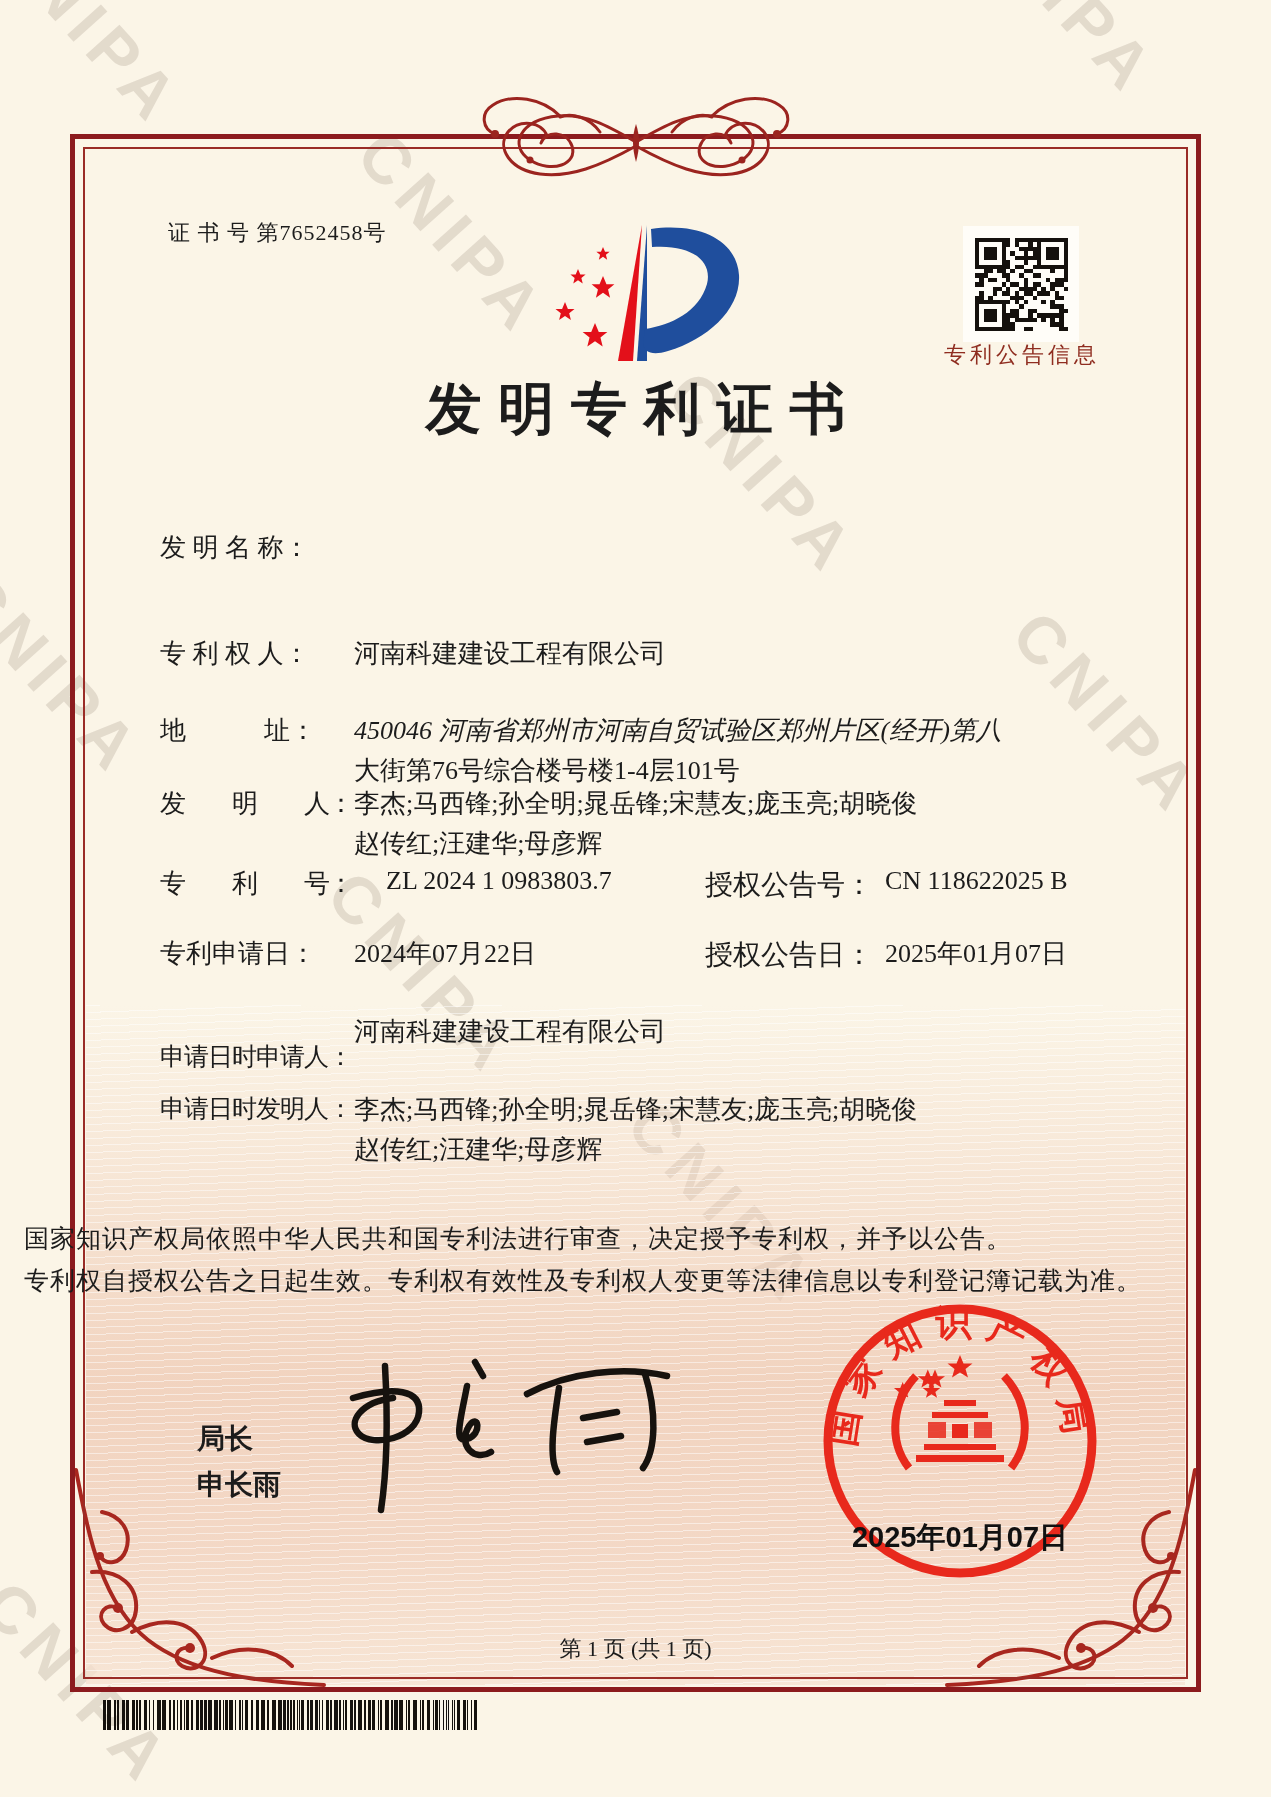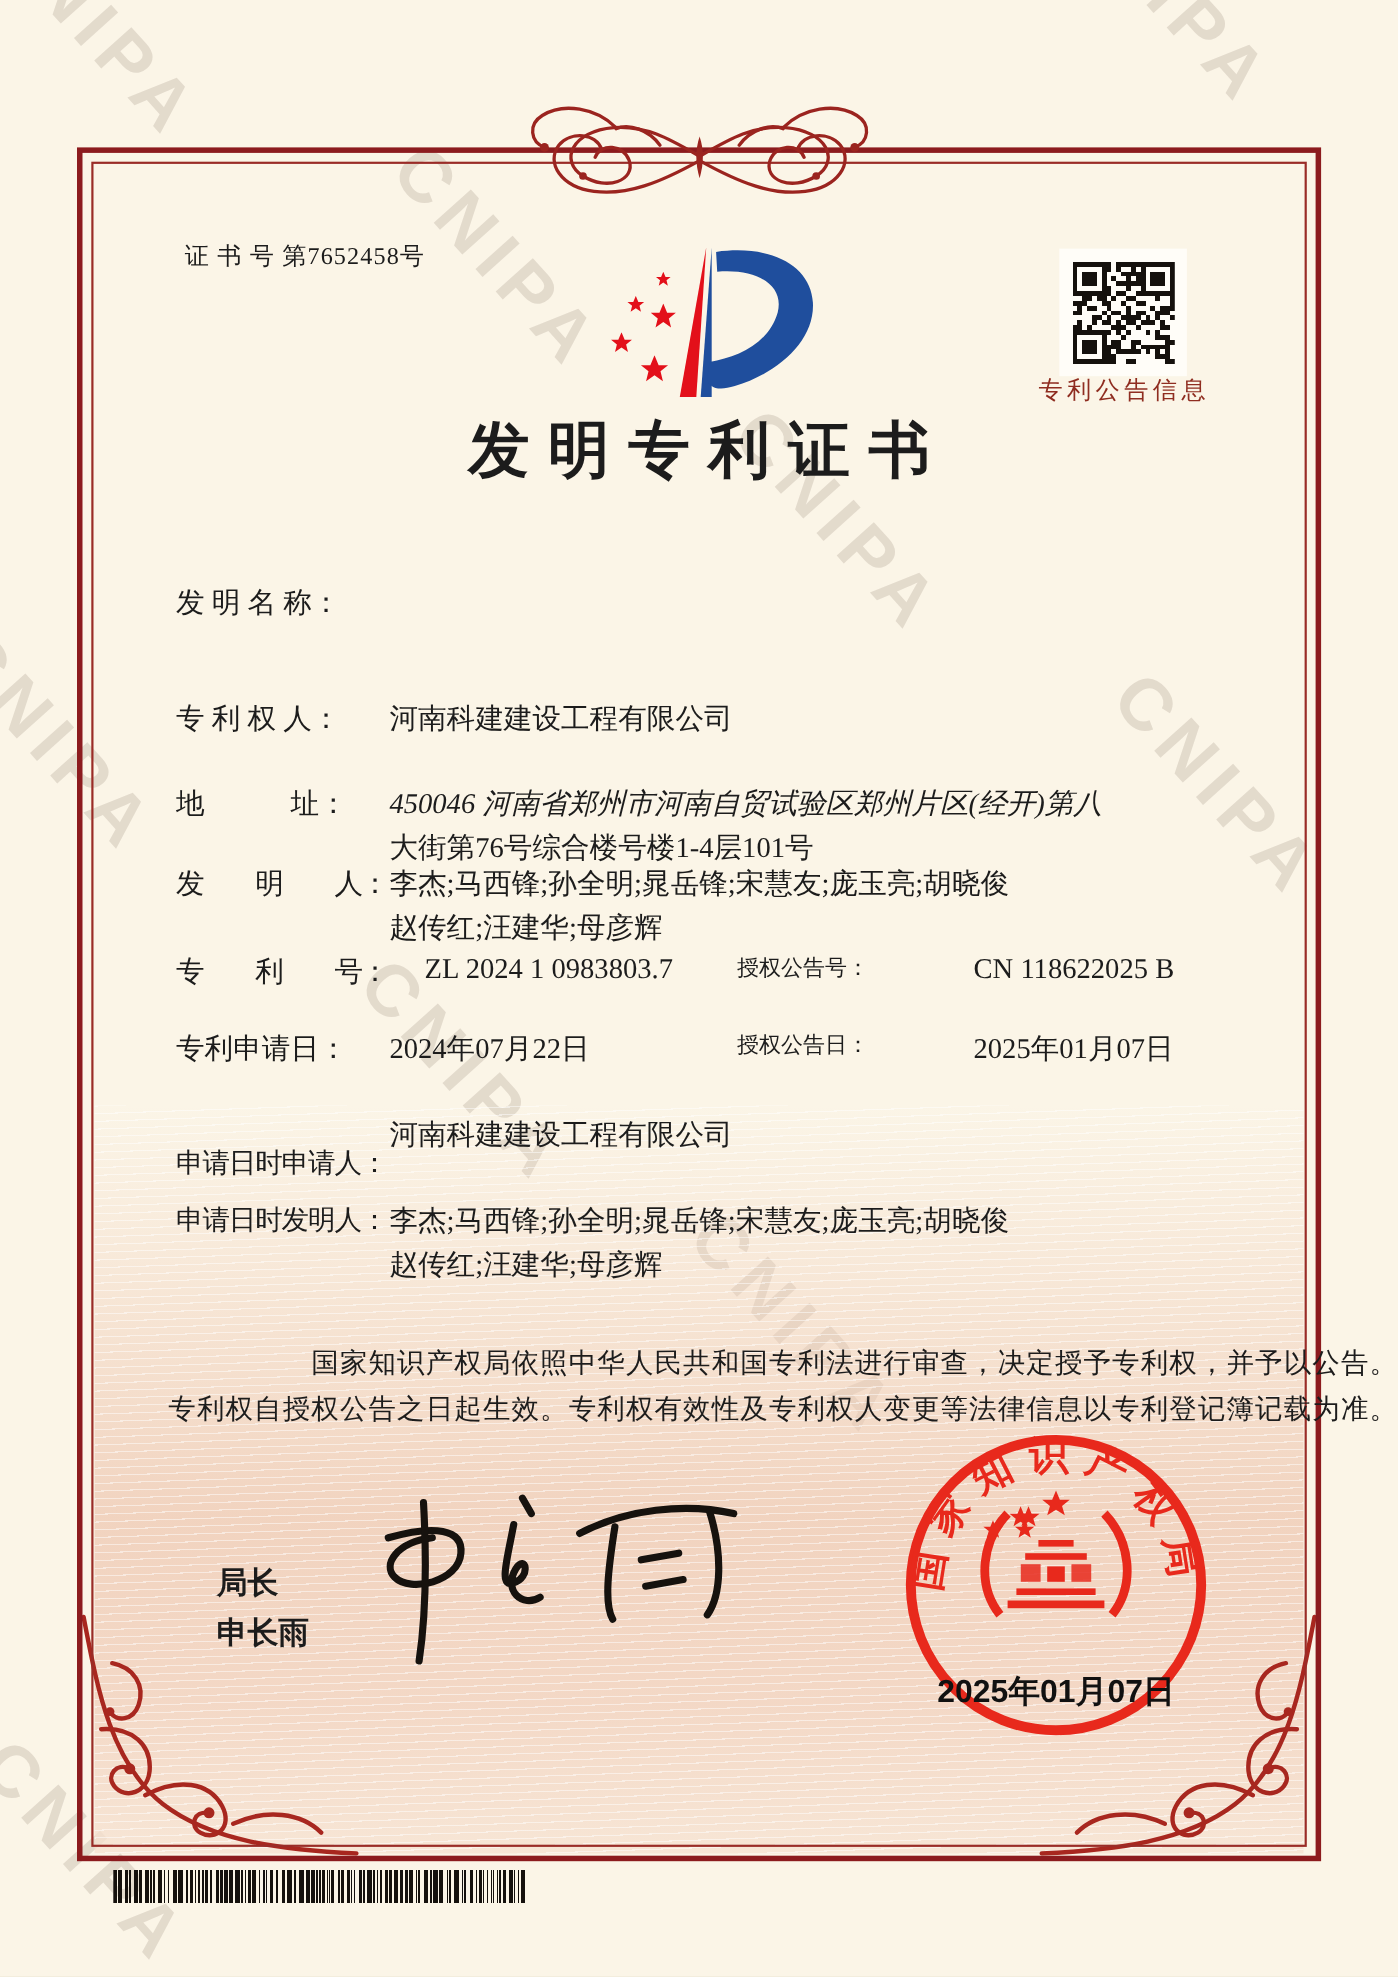--- a/index.html
+++ b/index.html
@@ -25,26 +25,26 @@
   .logo{position:absolute;left:540px;top:220px;z-index:4;}
   .qr-wrap{position:absolute;left:963px;top:226px;width:116px;height:116px;background:#fffdf8;z-index:4;}
   .qr{position:absolute;left:975px;top:238px;z-index:5;}
   .qr-caption{position:absolute;left:944px;top:340px;width:190px;font-size:22px;letter-spacing:4px;
               color:#8f2d20;z-index:4;}
   .title{position:absolute;left:0;right:0;top:372px;text-align:center;font-size:56px;
          font-weight:700;letter-spacing:0.30em;text-indent:0.30em;z-index:4;}
   
   .flabel{position:absolute;left:160px;font-size:26px;z-index:4;white-space:nowrap;}
   .fval{position:absolute;left:354px;font-size:26px;z-index:4;white-space:nowrap;}
-  .flabel-r{position:absolute;left:670px;font-size:20px;z-index:4;white-space:nowrap;}
+  .flabel-r{position:absolute;left:705px;font-size:28px;z-index:4;white-space:nowrap;}
   .fval-r{position:absolute;left:885px;font-size:26px;z-index:4;white-space:nowrap;}
   .tight{letter-spacing:-2px;}
   .long-label{font-size:25px;letter-spacing:-1px;}
   
-  .legal{position:absolute;left:0;right:0;text-align:right;font-size:25px;letter-spacing:1px;z-index:4;}
+  .legal{position:absolute;left:0;right:0;text-align:left;font-size:25px;letter-spacing:1px;z-index:4;padding-left:24px;}
   
   .signer{position:absolute;left:197px;font-size:28px;font-weight:600;z-index:4;
           font-family:"Liberation Sans","DejaVu Sans",sans-serif;}
   .sig-svg{position:absolute;left:315px;top:1342px;z-index:4;}
   
   .seal{position:absolute;left:817px;top:1298px;z-index:4;}
   .seal-date{position:absolute;left:843px;top:1518px;width:234px;text-align:center;font-size:29px;
              font-weight:600;z-index:5;font-family:"Liberation Sans","DejaVu Sans",sans-serif;color:#111;}
   
   .page-footer{position:absolute;left:0;right:0;top:1634px;text-align:center;font-size:22px;z-index:4;}
@@ -374,20 +374,21 @@
         <rect x="135" y="126" width="16" height="14"></rect>
         <rect x="111" y="124" width="18" height="16" opacity="0.85"></rect>
         <rect x="157" y="124" width="18" height="16" opacity="0.85"></rect>
         <rect x="107" y="146" width="72" height="6"></rect>
         <rect x="99" y="157" width="88" height="7"></rect>
       </g>
     </svg>
   </div>
   <div class="seal-date">2025年01月07日</div>
 
+  <div class="page-footer">第 1 页 (共 1 页)</div>
   <div class="barcode" id="barcode"><svg width="378" height="30" fill="#15110d" shape-rendering="crispEdges">
         <rect x="0" y="0" width="3" height="30"></rect>
         <rect x="4" y="0" width="4" height="30"></rect>
         <rect x="11" y="0" width="2" height="30"></rect>
         <rect x="14" y="0" width="2" height="30"></rect>
         <rect x="19" y="0" width="3" height="30"></rect>
         <rect x="23" y="0" width="3" height="30"></rect>
         <rect x="29" y="0" width="3" height="30"></rect>
         <rect x="33" y="0" width="2" height="30"></rect>
         <rect x="36" y="0" width="2" height="30"></rect>

